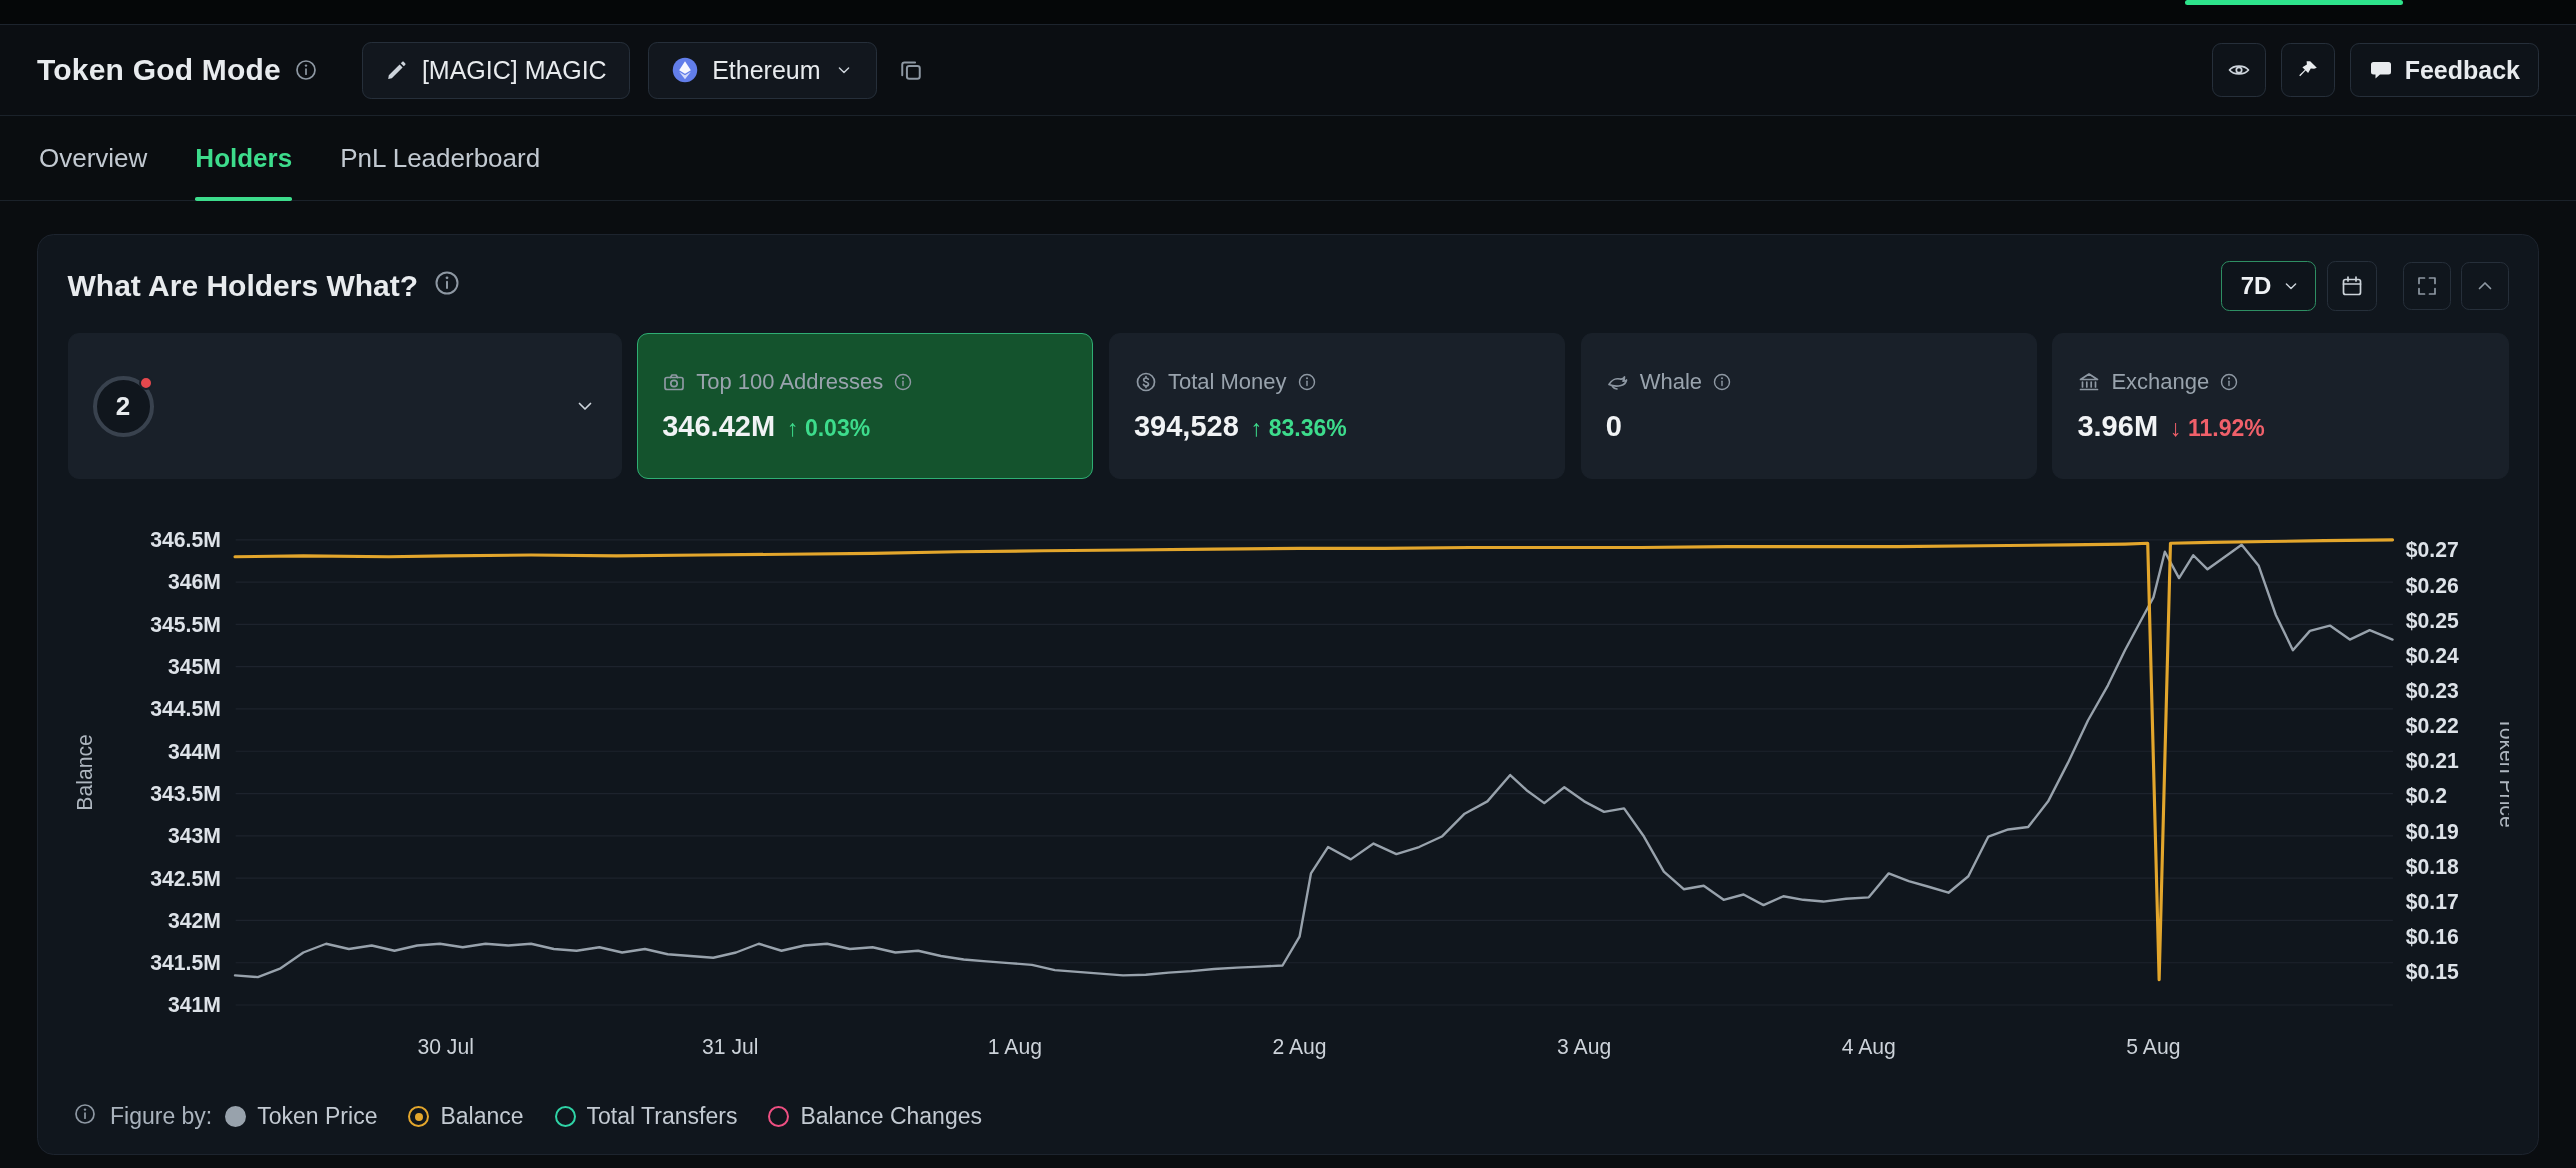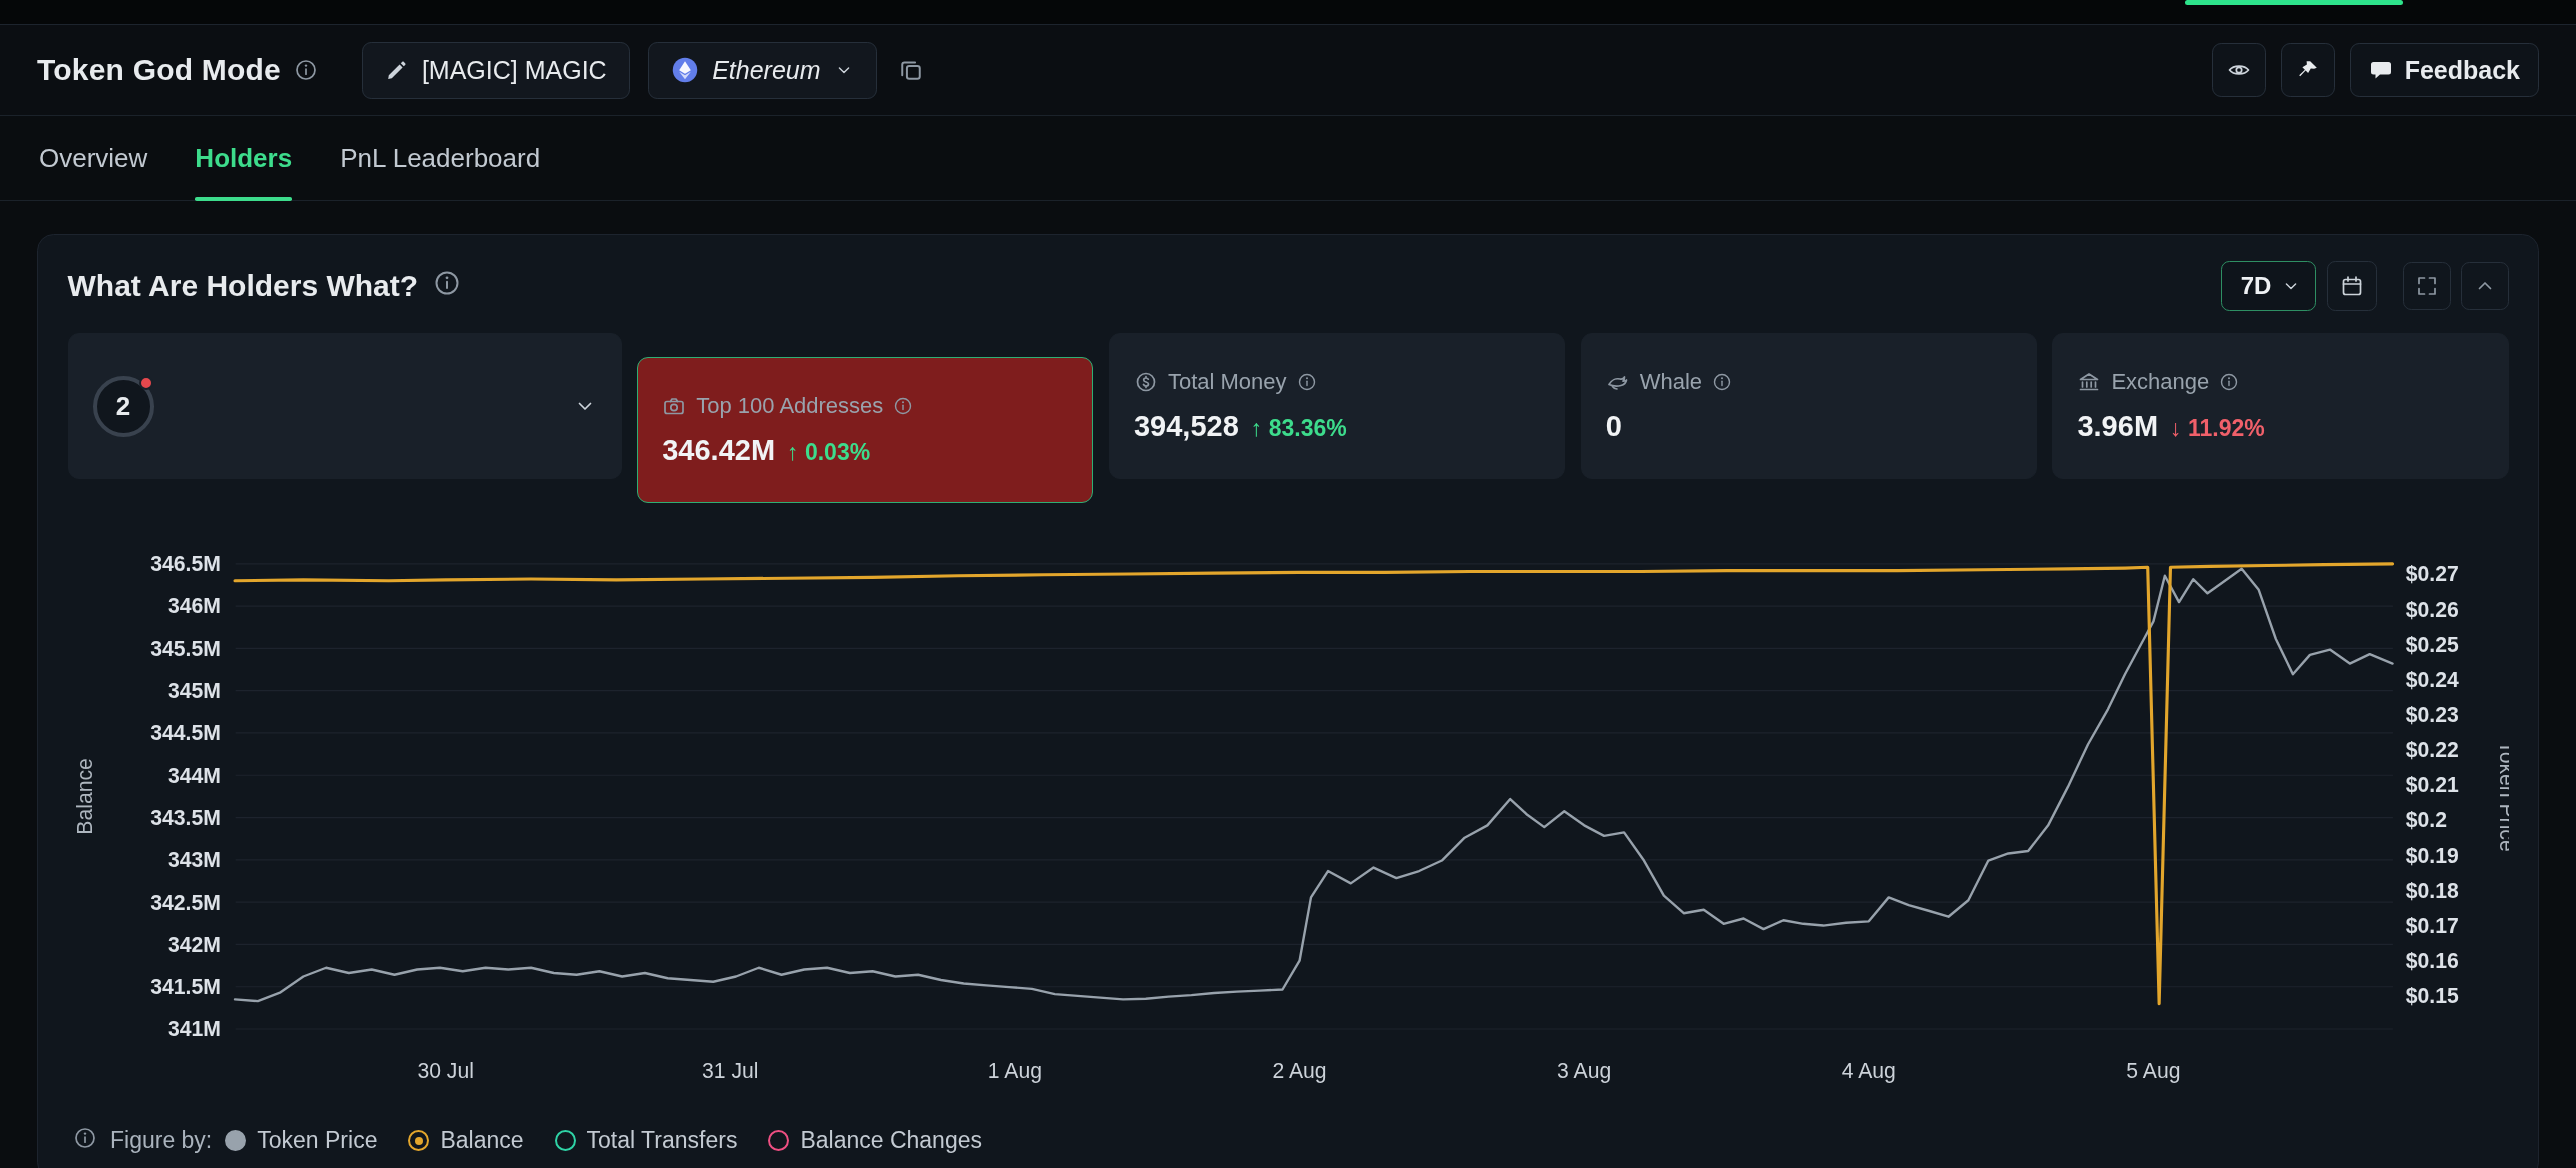--- a/index.html
+++ b/index.html
@@ -21,21 +21,21 @@
     border-top:0.9px solid #1d242d; border-bottom:0.9px solid #1b222a;
   }
   .tb-left, .tb-right { display:flex; align-items:center; }
   .page-title { font-size:30px; font-weight:700; letter-spacing:0.2px; }
   .tb-left .info-wrap { margin-left:13px; margin-right:44px; display:flex; }
   .pill {
     display:flex; align-items:center; gap:13px; height:57px; padding:0 22px;
     background:#12171e; border:0.9px solid #262f3a; border-radius:9.2px;
     color:#e8ebee; font-size:25px; cursor:pointer;
   }
-  .pill + .pill { margin-left:18.5px;font-style:italic; }
+  .pill + .pill { margin-left:18.5px; }
   .icon-ghost-btn { background:none; border:none; margin-left:20px; cursor:pointer; display:flex; align-items:center; }
   .sq-btn {
     width:54px; height:54px; display:flex; align-items:center; justify-content:center;
     background:#0e1319; border:0.9px solid #262f3a; border-radius:9.2px; cursor:pointer;
   }
   .tb-right .sq-btn { margin-left:14.8px; }
   .feedback-btn {
     margin-left:14.8px; height:54px; padding:0 18px; display:flex; align-items:center; gap:12px;
     background:#0e1319; border:0.9px solid #262f3a; border-radius:9.2px;
     color:#e8ebee; font-size:25px; font-weight:600; cursor:pointer;
@@ -83,21 +83,21 @@
   .score-text { display:flex; flex-direction:column; gap:8.3px; }
   .score-label-row { display:flex; align-items:center; gap:11px; font-size:25px; font-weight:600; color:#e8ebee; }
   .score-sub { font-size:22px; color:#8b95a1; }
   .score-chevron { margin-left:auto; display:flex; }
 
   .stat-card {
     flex:1; background:#192029; border:1.8px solid #192029; border-radius:11px;
     height:146px; padding:24px 24px; display:flex; flex-direction:column; justify-content:center; gap:14.8px;
     cursor:pointer;
   }
-  .stat-card.selected { background:#7f1d1d; border-color:#2fae74;margin-top:24px; }
+  .stat-card.selected { background:#14532d; border-color:#2fae74; }
   .stat-head { display:flex; align-items:center; gap:10px; color:#99a3ad; font-size:22px; }
   .stat-value-row { display:flex; align-items:baseline; gap:12px; }
   .stat-value { font-size:29px; font-weight:700; color:#f1f3f5; }
   .stat-change { font-size:23px; font-weight:600; }
   .stat-change.up { color:#3ddc8c; }
   .stat-change.down { color:#f0606a; }
 
   
   .chart-wrap { position:relative; margin-top:3.7px; }
   #chart-svg { width:100%; display:block; }

